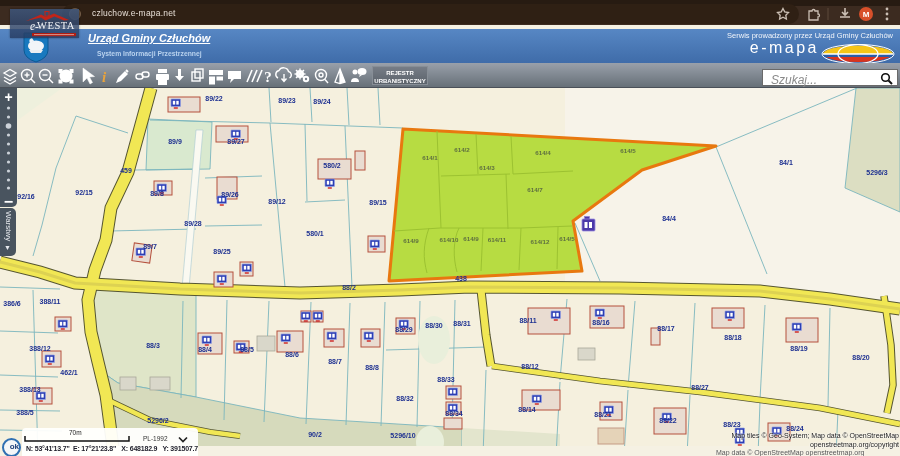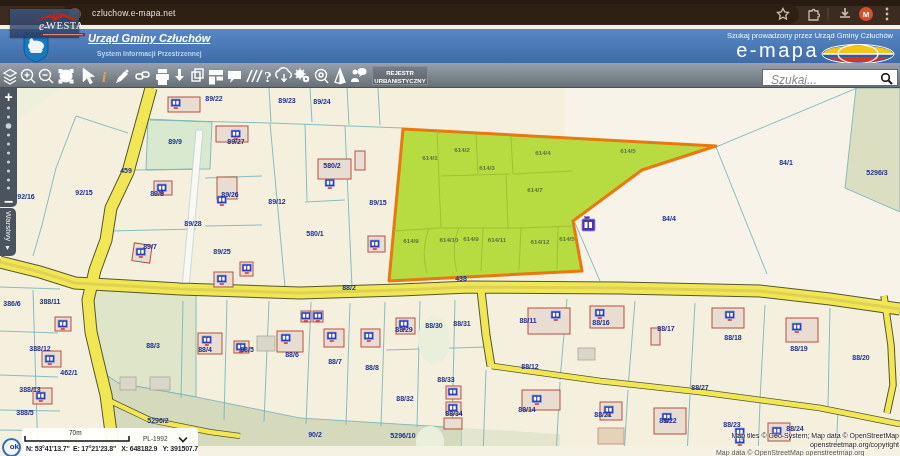--- a/index.html
+++ b/index.html
@@ -9,34 +9,34 @@
 #chrome { position:absolute; left:0; top:0; width:900px; height:25px; background:#3c2b20; }
 #tabstrip { position:absolute; left:0; top:0; width:900px; height:6px; background:#271b12; }
 #urlpill { position:absolute; left:62px; top:4px; width:737px; height:20px; border-radius:10px; background:#2f2014; }
 #favic { position:absolute; left:69px; top:8px; width:12px; height:12px; border-radius:6px; background:#5d4936; border:1px solid #78604a; }
 #urltext { position:absolute; left:92px; top:8px; font-size:8.5px; color:#e6ded6; letter-spacing:0.2px; }
 
 #header { position:absolute; left:0; top:29px; width:900px; height:34px; background:linear-gradient(#5787c4,#3f6ca9); }
 #title1 { position:absolute; left:88px; top:3px; font-size:11px; font-weight:bold; font-style:italic; color:#ffffff;text-decoration:underline; }
 #title2 { position:absolute; left:97px; top:21px; font-size:6.8px; letter-spacing:0px; font-weight:bold; color:#b9d2ee; }
 #hdrright { position:absolute; right:7px; top:2px; font-size:7.5px; color:#f0f4fa; }
-#emapa { position:absolute; right:81px; top:10px; font-size:20px; color:#ffffff; letter-spacing:2.5px;text-align:center; }
+#emapa { position:absolute; right:81px; top:10px; font-size:16px; color:#ffffff; letter-spacing:2.5px;text-align:center; }
 
 #toolbar { position:absolute; left:0; top:63px; width:900px; height:25px; background:linear-gradient(#99a0aa,#677078); border-bottom:1px solid #4a5058; }
 #rejestr { position:absolute; left:372px; top:66px; width:56px; height:19px; background:rgba(40,45,52,0.25); border:1px solid #878e96; color:#fff; font-size:6px; font-weight:bold; text-align:center; line-height:8px; padding-top:2px; }
 #search { position:absolute; left:762px; top:69px; width:136px; height:17px; background:#fff; border:1px solid #6a6a6a; }
 #search span { position:absolute; left:8px; top:3px; font-size:12px; font-style:italic; color:#8a8a8a; }
 
 #leftbar { position:absolute; left:0; top:88px; width:17px; height:119px; background:#49545f; border-radius:0 0 5px 0; }
 #lbplus { position:absolute; left:0; top:89px; width:17px; text-align:center; color:#fff; font-size:14px; font-weight:bold; }
 #lbminus { position:absolute; left:0; top:193px; width:17px; text-align:center; color:#fff; font-size:16px; font-weight:bold; }
 #warstwy { position:absolute; left:0; top:208px; width:16px; height:48px; background:#49545f; border-radius:0 5px 5px 0; }
 #warstwy .t { position:absolute; left:13px; top:3px; transform:rotate(90deg); transform-origin:0 0; color:#e8eaee; font-size:8px; white-space:nowrap; }
 
-#ewesta { position:absolute; left:10px; top:9px; width:69px; height:29px; background:linear-gradient(rgba(62,88,128,0.82),rgba(38,58,95,0.82)); box-shadow:0 0 2px rgba(0,0,0,0.4);padding-left:9px; }
+#ewesta { position:absolute; left:10px; top:9px; width:69px; height:29px; background:linear-gradient(rgba(62,88,128,0.82),rgba(38,58,95,0.82)); box-shadow:0 0 2px rgba(0,0,0,0.4); }
 
 #scalebox { position:absolute; left:22px; top:428px; width:176px; height:28px; background:rgba(255,255,253,0.95); border-radius:4px 4px 0 0; }
 #coords { position:absolute; left:26px; top:445px; width:420px; font-size:7px; font-weight:bold; color:#1c1c28; letter-spacing:-0.2px; white-space:nowrap; }
 #okbtn { position:absolute; left:2px; top:438px; width:19px; height:19px; border-radius:50%; background:#f4f6f8; border:2.5px solid #2f6fb2; color:#1d3d77; font-size:8px; font-weight:bold; text-align:right; line-height:14px; }
 
 #attrib { position:absolute; right:1px; top:432px; text-align:right; font-size:7px; color:#1a1a1a; text-shadow:0 0 2px #fff,0 0 2px #fff; line-height:8.5px; }
 #attrib2 { position:absolute; left:716px; top:449px; font-size:7px; color:#555; text-shadow:0 0 2px #fff; }
 </style>
 </head>
 <body>
@@ -449,21 +449,21 @@
 </div>
 <div id="header">
   <svg style="position:absolute;left:23px;top:3px" width="26" height="31" viewBox="0 0 26 31">
     <path d="M1 1 h24 v17 q0 8-12 12 Q1 26 1 18 Z" fill="#1879bf" stroke="#0c5a94"></path>
     <ellipse cx="13" cy="14" rx="8" ry="5.5" fill="#f2f5f8"></ellipse>
     <path d="M7 11 q-2-4 2-5 l2 3" fill="#f2f5f8"></path>
     <path d="M6 18 h14 l-2 3 H8 Z" fill="#e8eef2"></path>
   </svg>
   <div id="title1">Urząd Gminy Człuchów</div>
   <div id="title2">System Informacji Przestrzennej</div>
-  <div id="hdrright">Szukaj prowadzony przez Urząd Gminy Człuchów</div>
+  <div id="hdrright">Serwis prowadzony przez Urząd Gminy Człuchów</div>
   <div id="emapa">e-mapa</div>
   <svg style="position:absolute;right:5px;top:15px" width="74" height="20" viewBox="0 0 74 20">
     <ellipse cx="37" cy="10" rx="36" ry="9.5" fill="#2a5ca8"></ellipse>
     <path d="M2 10 a35 8.5 0 0 1 70 0 Z" fill="#f5c518"></path>
     <path d="M5 13 a35 8.5 0 0 0 64 0 Z" fill="#d8341e"></path>
     <ellipse cx="37" cy="10" rx="20" ry="9.5" fill="none" stroke="#fff" stroke-width="1.3"></ellipse>
     <ellipse cx="37" cy="10" rx="36" ry="9.5" fill="none" stroke="#fff" stroke-width="1"></ellipse>
     <line x1="2" y1="10" x2="72" y2="10" stroke="#fff" stroke-width="1.3"></line>
   </svg>
 </div>

